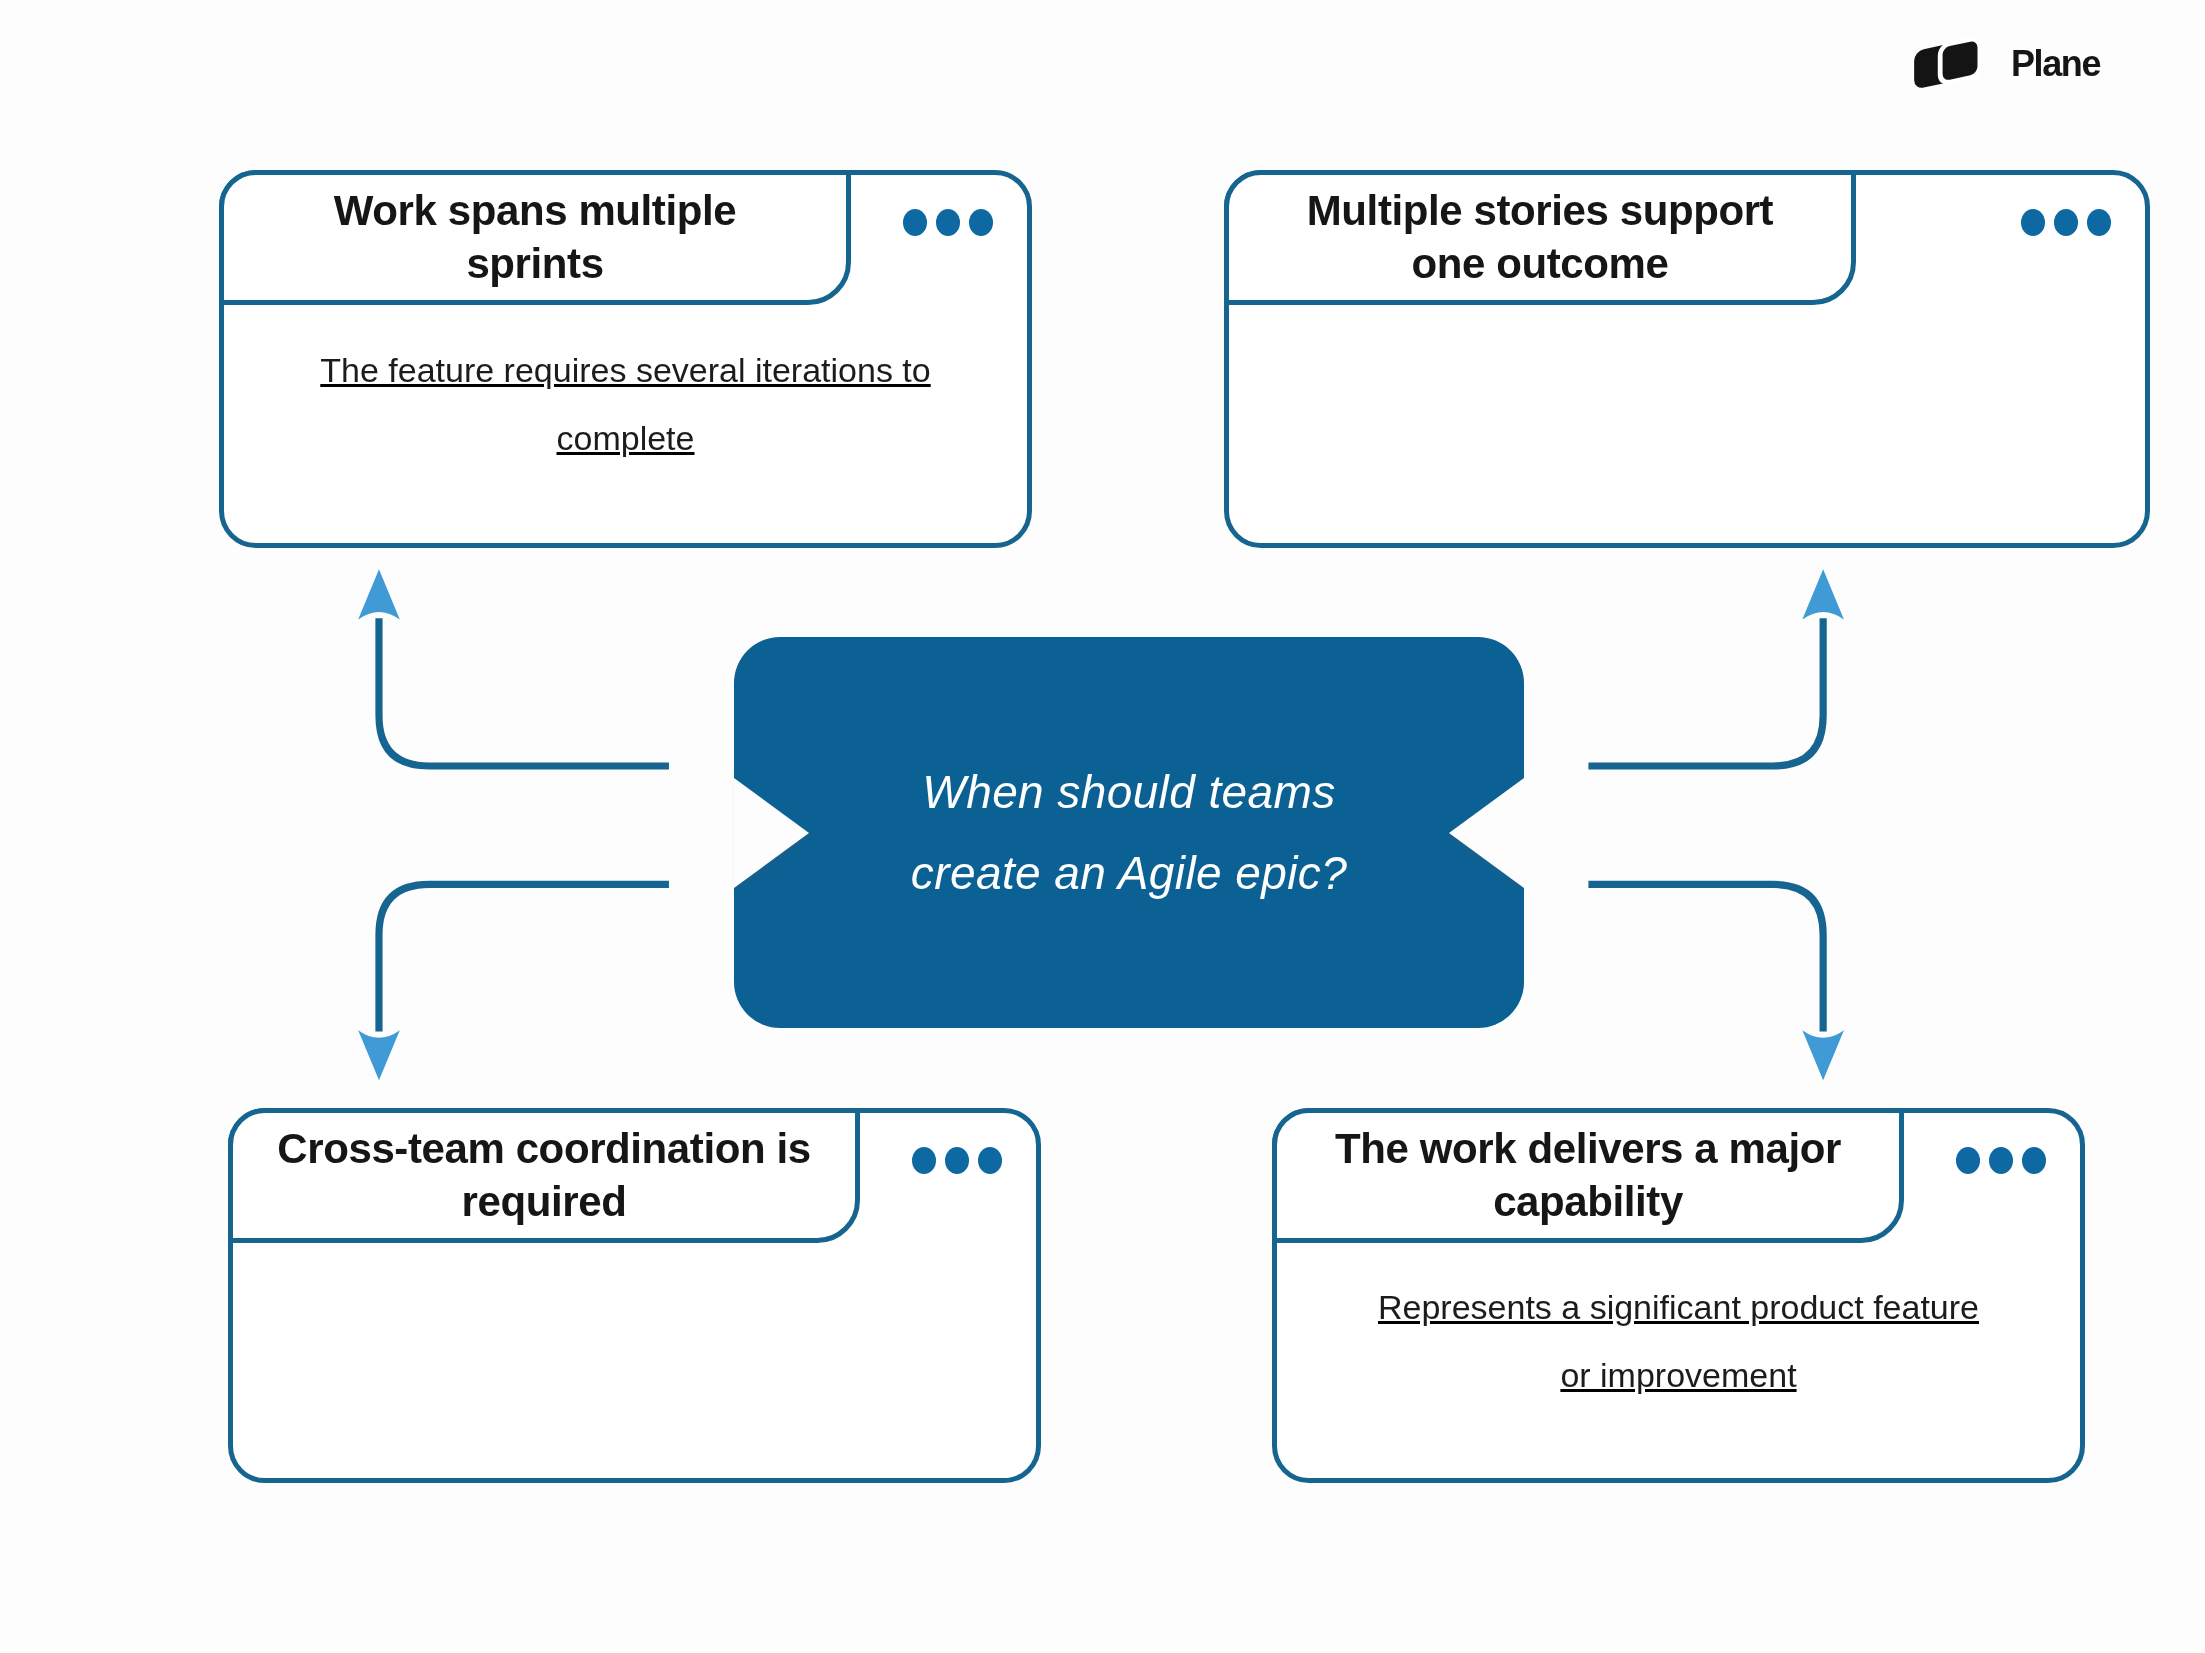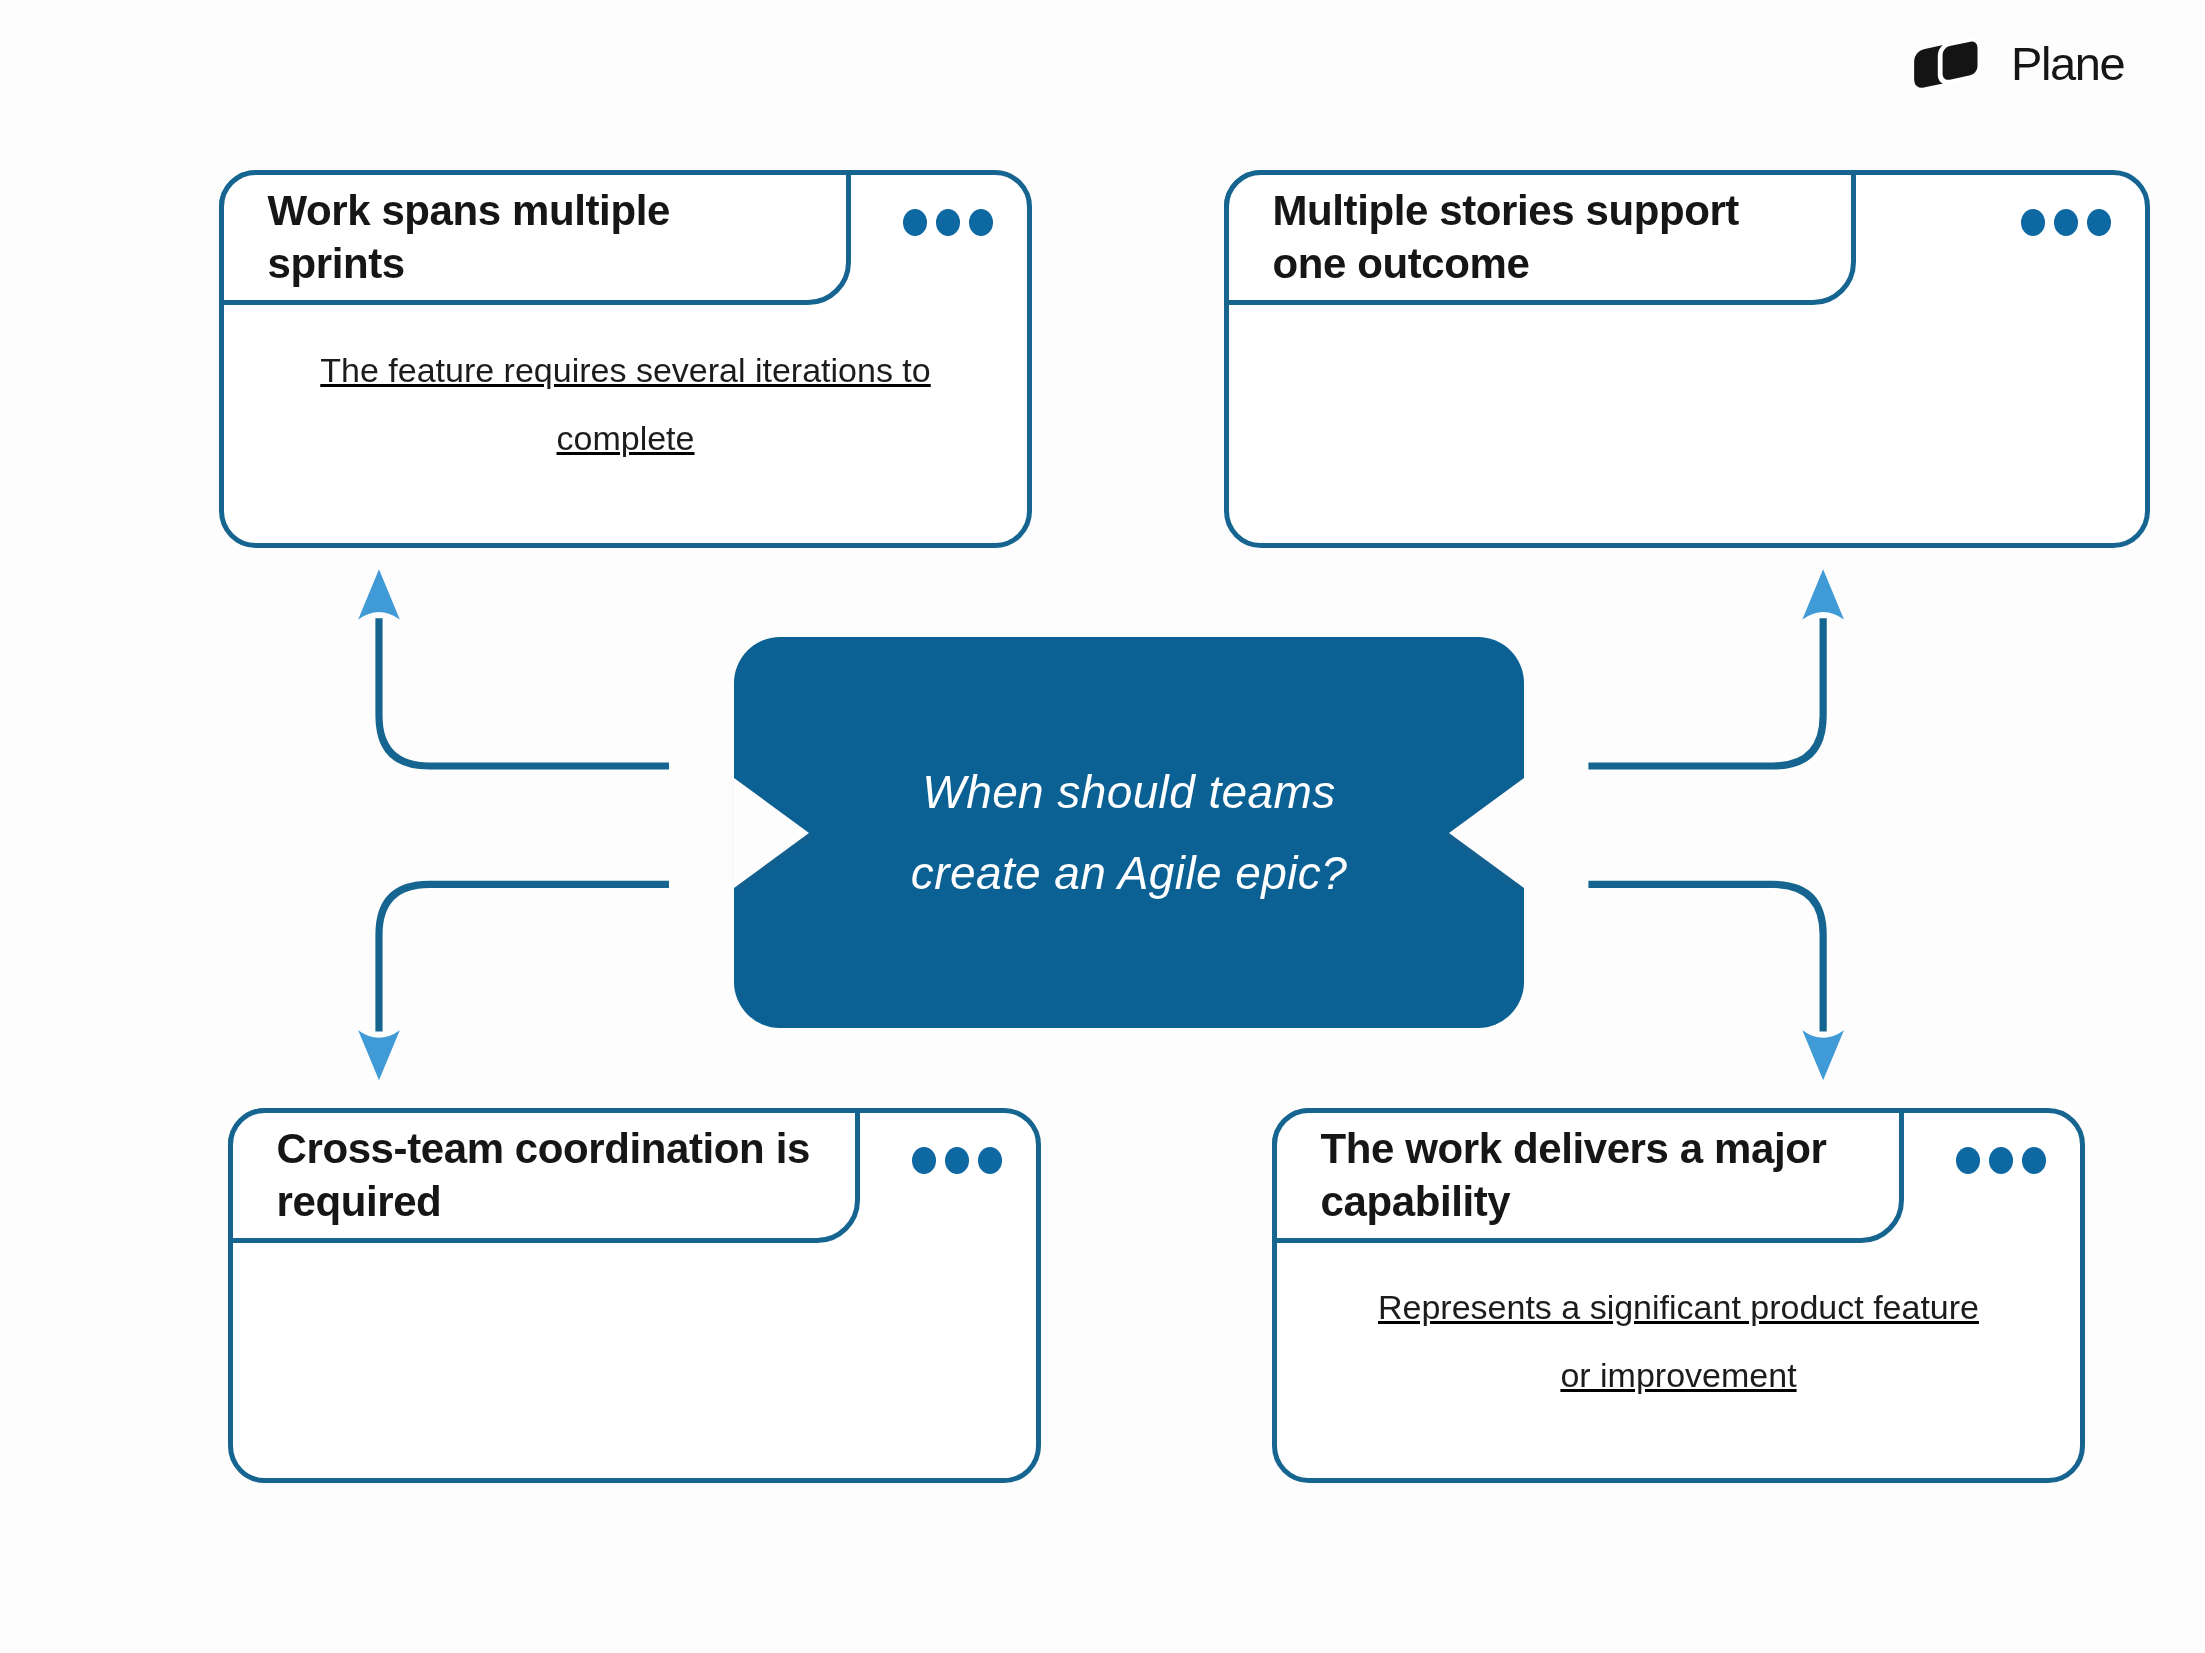--- a/index.html
+++ b/index.html
@@ -24,21 +24,21 @@
 
   
   .logo{
     position:absolute;left:1910px;top:32px;
     display:flex;align-items:center;gap:16px;
   }
   .logo-icon{display:block;}
   .logo-icon .blade{fill:#141414;}
   .logo-icon .blade.front{stroke:#ffffff;stroke-width:7px;}
   .logo-word{
-    font-size:47px;font-weight:400;letter-spacing:-1.4px;
+    font-size:36px;font-weight:700;letter-spacing:-1.4px;
     color:var(--logo-text);line-height:1;
   }
 
   
   .connectors{position:absolute;left:0;top:0;pointer-events:none;}
   .connector-line{fill:none;stroke:var(--outline);stroke-width:10px;}
   .arrow-head{fill:var(--arrowhead);stroke:none;}
 
   
   .card{
@@ -47,21 +47,21 @@
     border:5px solid var(--outline);
     border-radius:37px;
   }
   .card .tab{
     position:absolute;left:-5px;top:-5px;
     width:632px;height:135px;
     background:#ffffff;
     border:5px solid var(--outline);
     border-radius:37px 0 43px 0;
     display:flex;align-items:center;justify-content:center;
-    text-align:left;
+    text-align:center;
   }
   .card .tab .title{
     max-width:535px;
     font-size:42px;font-weight:600;line-height:1.24;
     letter-spacing:-0.4px;
     color:var(--title-text);
   }
   .window-dots{
     position:absolute;top:34px;right:34px;
     display:flex;gap:8.6px;

